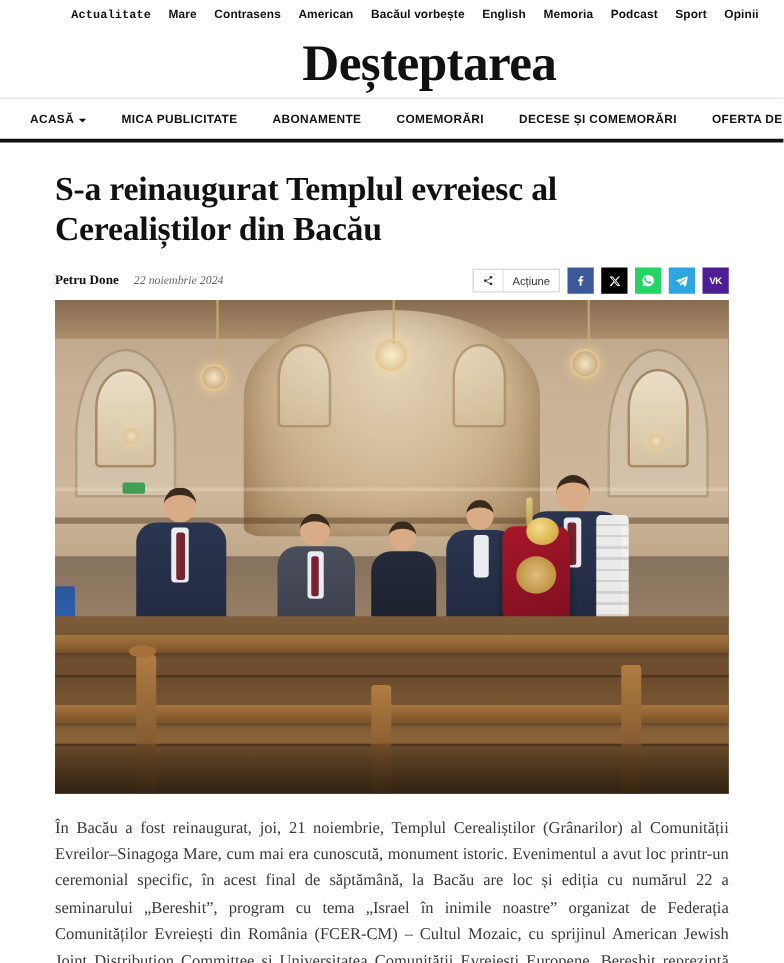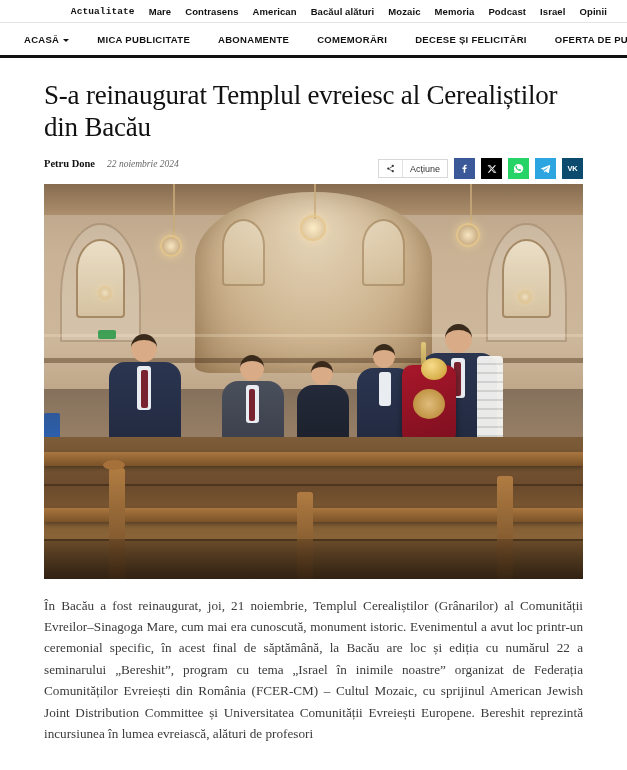--- a/index.html
+++ b/index.html
@@ -89,27 +89,28 @@
   }
 
   
   .article {
     padding: 22px 44px 0 44px;
   }
   .headline {
     font-family: "Liberation Serif", serif;
     font-size: 27px;
     line-height: 1.18;
-    font-weight: normal;
+    font-weight: bold;
     color: #111;
     margin: 0 0 14px 0;
     letter-spacing: -0.2px;
   }
   .meta-row {
     display: flex;
+    align-items: center;
     justify-content: space-between;
     height: 22px;
   }
   .byline {
     display: flex;
     align-items: baseline;
     gap: 12px;
   }
   .author {
     font-family: "Liberation Serif", serif;
@@ -295,38 +296,41 @@
 </head>
 <body>
 
 <div class="page">
 
   <div class="topbar">
     <a>Actualitate</a>
     <a>Mare</a>
     <a>Contrasens</a>
     <a>American</a>
-    <a>Bacăul alături</a>
-    <a>Mozaic</a>
+    <a>Bacăul vorbește</a>
+    <a>English</a>
     <a>Memoria</a>
     <a>Podcast</a>
-    <a>Israel</a>
+    <a>Sport</a>
     <a>Opinii</a>
   </div>
 
+  <div class="masthead">
+    <div class="logo">Deșteptarea</div>
+  </div>
 
   <div class="mainnav">
     <a class="nav-item">
       <span>ACASĂ</span>
       <span class="caret"></span>
     </a>
     <a class="nav-item">MICA PUBLICITATE</a>
     <a class="nav-item">ABONAMENTE</a>
     <a class="nav-item">COMEMORĂRI</a>
-    <a class="nav-item">DECESE ȘI FELICITĂRI</a>
+    <a class="nav-item">DECESE ȘI COMEMORĂRI</a>
     <a class="nav-item">OFERTA DE PUBLICITATE</a>
   </div>
 
   <div class="article">
 
     <h1 class="headline">S-a reinaugurat Templul evreiesc al Cerealiștilor din Bacău</h1>
 
     <div class="meta-row">
       <div class="byline">
         <span class="author">Petru Done</span>
@@ -359,21 +363,21 @@
         <span class="soc" style="background:#25d366">
           <svg width="11" height="11" viewBox="0 0 24 24" fill="#fff">
               <path d="M12 2a10 10 0 00-8.6 15l-1.3 4.8 4.9-1.3A10 10 0 1012 2zm5.3 14.1c-.2.6-1.3 1.2-1.8 1.2s-1.2.2-3.8-.9c-3.1-1.3-5-4.5-5.2-4.7-.1-.2-1.2-1.5-1.2-2.9s.7-2 1-2.3c.2-.3.5-.3.7-.3h.5c.2 0 .4 0 .6.5l.9 2.2c.1.2.1.4 0 .6l-.4.5c-.1.2-.3.3-.1.6.2.3.8 1.3 1.7 2.1 1.2 1 2.1 1.3 2.4 1.5.2.1.4.1.6-.1l.8-1c.2-.2.3-.2.6-.1l2.1 1c.3.1.5.2.6.3.1.2.1.8-.1 1.3z"></path>
             </svg>
         </span>
         <span class="soc" style="background:#2ca5e0">
           <svg width="11" height="11" viewBox="0 0 24 24" fill="#fff">
               <path d="M21.5 4.3L2.9 11.4c-1 .4-1 1.3-.2 1.5l4.7 1.5 1.8 5.5c.2.6.4.8 1 .3l2.5-2 4.8 3.6c.9.5 1.5.2 1.7-.8l3.1-14.5c.3-1.2-.5-1.8-1.8-1.2zM8.9 14.3l9.2-5.8c.4-.3.8-.1.5.2l-7.8 7.1-.3 3.2z"></path>
             </svg>
         </span>
-        <span class="soc" style="background:#0c4a6e;font-size:7.5px;letter-spacing:-0.3px">VK</span>
+        <span class="soc" style="background:#4c1d95;font-size:7.5px;letter-spacing:-0.3px">VK</span>
       </div>
     </div>
 
     <div class="figure">
       <div class="ph bg-wall"></div>
       <div class="ph ceiling-bar"></div>
       <div class="ph apse"></div>
 
       <div class="ph arch" style="left:3%;top:10%;width:15%;height:30%"></div>
       <div class="ph arch" style="left:82%;top:10%;width:15%;height:30%"></div>

